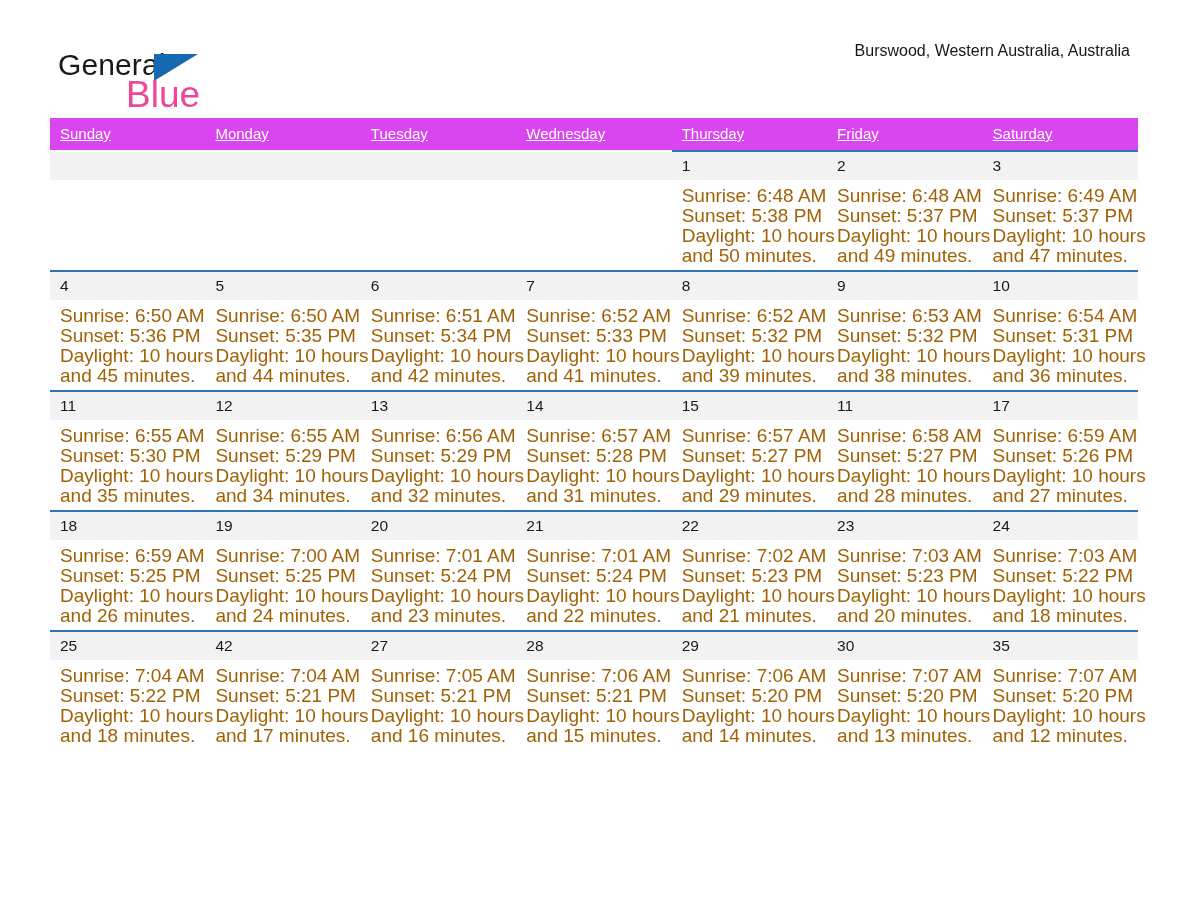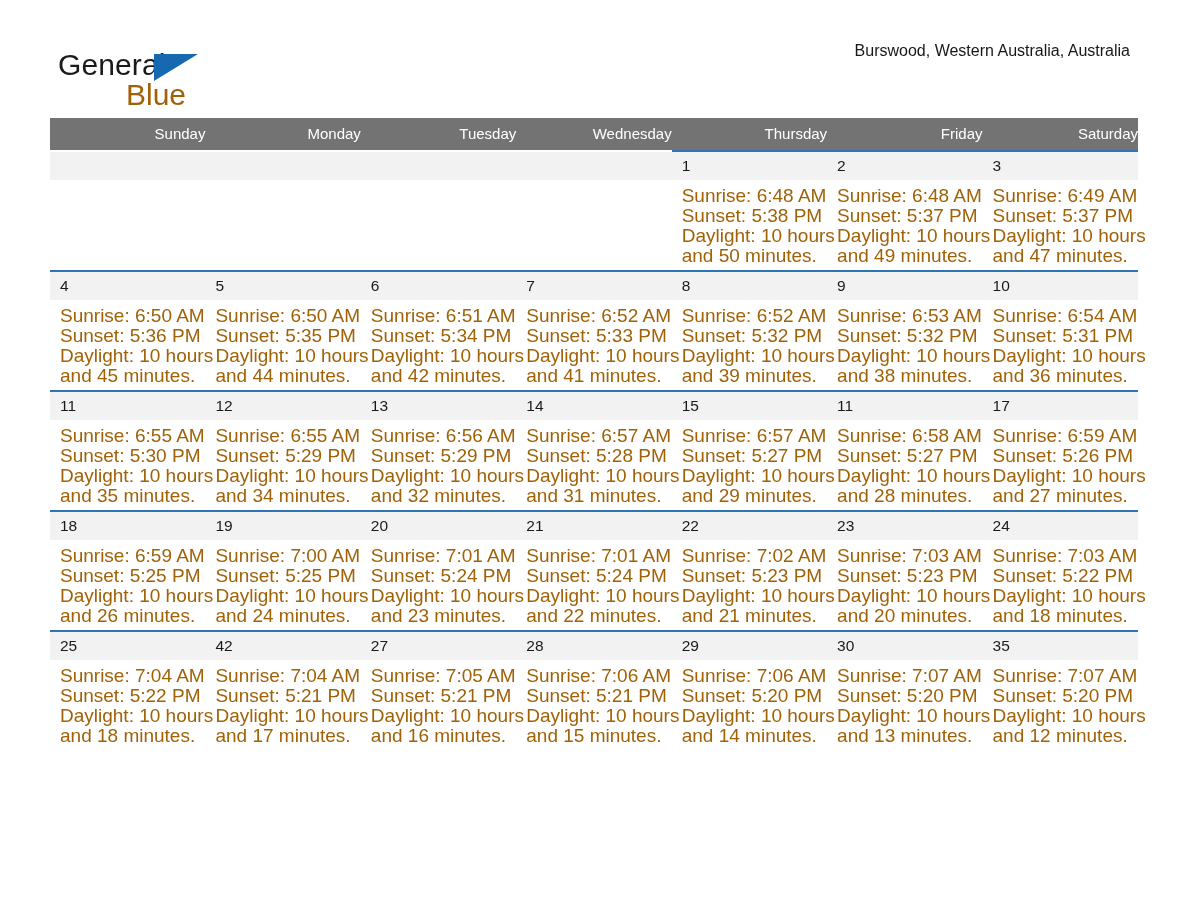--- a/index.html
+++ b/index.html
@@ -55,22 +55,22 @@
     border-left: 44px solid #1668b0;
     border-bottom: 27px solid transparent;
   }
   .logo-row2 {
     position: relative;
     margin-top: -4px;
     padding-left: 68px;
     line-height: 34px;
   }
   .logo-blue {
-    font-size: 30px;
-    color: #a16207;
+    font-size: 37px;
+    color: #ec4899;
   }
   .title-block {
     position: absolute;
     right: 8px;
     top: 26px;
     text-align: right;
   }
   .month-title {
     font-size: 41px;
     color: #17171a;
@@ -88,28 +88,29 @@
     font-weight: normal;
   }
 
   
   .calendar {
     width: 1088px;
     border-collapse: collapse;
     table-layout: fixed;
   }
   .calendar th {
-    background: #737373;
+    background: #d946ef;
     color: #ffffff;
     font-weight: normal;
     font-size: 15px;
-    text-align: right;
+    text-align: left;
     padding: 7px 0 8px 10px;
     height: 16px;
     border: 0;
+    text-decoration: underline;
   }
   .calendar td {
     vertical-align: top;
     padding: 0;
     border: 0;
     border-top: 2px solid #2f74b5;
     height: 118px;
     background: #ffffff;
   }
   .calendar tr.week td.empty {

